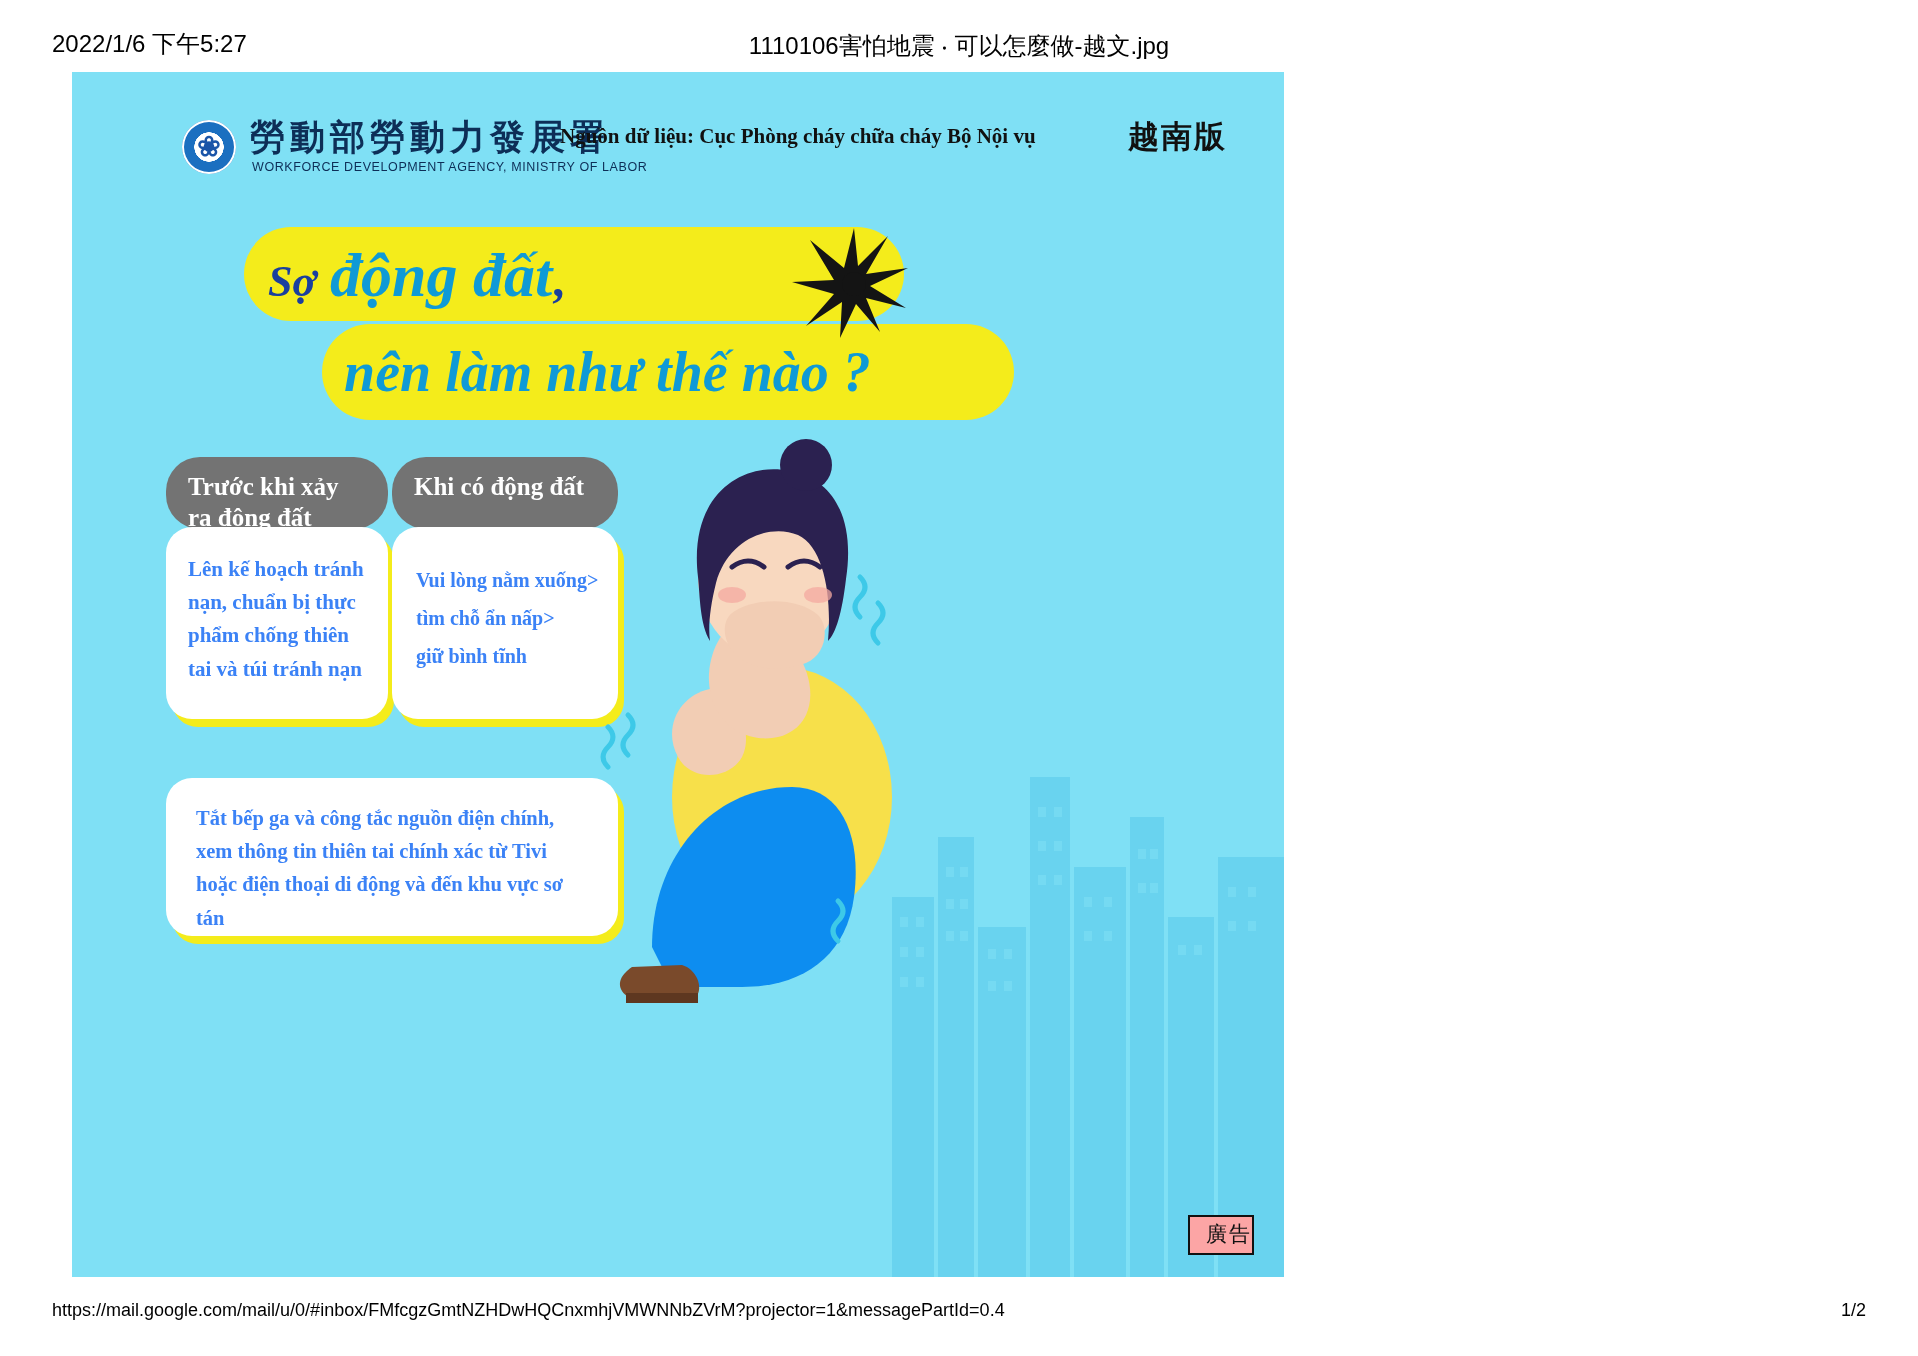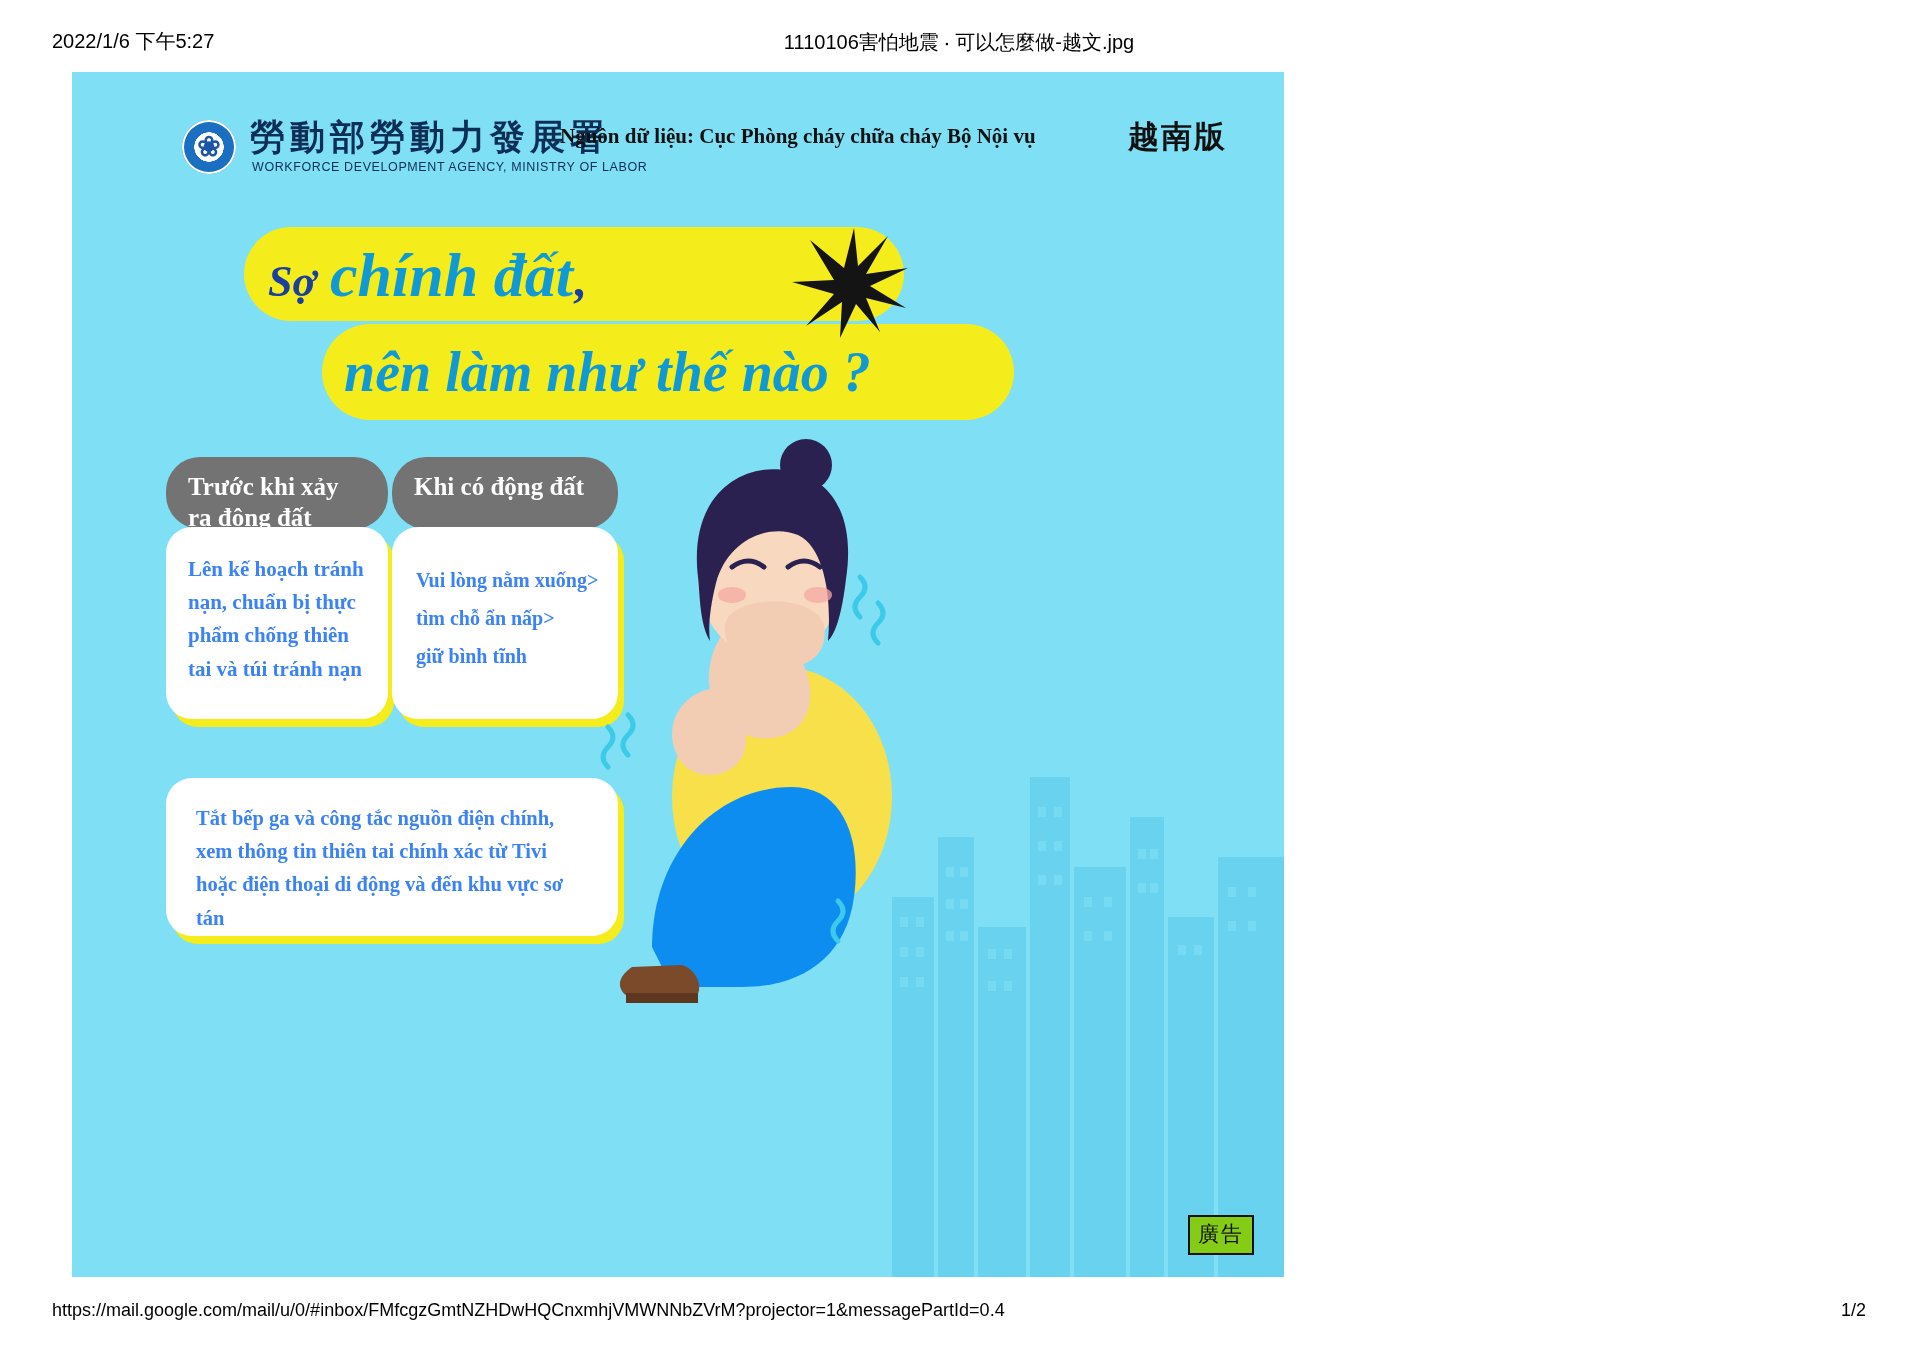--- a/index.html
+++ b/index.html
@@ -15,21 +15,21 @@
     overflow: hidden;
   }
 
   
   .print-header {
     position: absolute;
     top: 28px;
     left: 0;
     width: 1918px;
     height: 30px;
-    font-size: 20px;
+    font-size: 24px;
     color: #000;
   }
   .print-header .ph-date {
     position: absolute;
     left: 52px;
     top: 0;
   }
   .print-header .ph-title {
     position: absolute;
     left: 0;
@@ -258,25 +258,25 @@
     height: 610px;
   }
 
   .ad-badge {
     position: absolute;
     right: 30px;
     bottom: 22px;
     width: 62px;
     height: 36px;
     border: 2px solid #111;
-    background: #84cc16;
+    background: #fca5a5;
     color: #111;
     font-size: 21px;
     font-family: "DejaVu Sans", sans-serif;
-    text-align: center;
+    text-align: right;
     line-height: 34px;
     letter-spacing: 2px;
   }
 </style>
 </head>
 <body>
 
 <div class="print-header">
   <span class="ph-date">2022/1/6 下午5:27</span>
   <span class="ph-title">1110106害怕地震 ‧ 可以怎麼做-越文.jpg</span>
@@ -341,21 +341,21 @@
     <div class="logo-zh">勞動部勞動力發展署</div>
     <div class="logo-en">WORKFORCE  DEVELOPMENT AGENCY, MINISTRY OF LABOR</div>
     <div class="source-line">Nguồn dữ liệu: Cục Phòng cháy chữa cháy Bộ Nội vụ</div>
     <div class="edition-tag">越南版</div>
   </div>
 
   <div class="title-banner-1"></div>
   <div class="title-banner-2"></div>
 
   <div class="title-line-1">
-    <span class="t-small">Sợ</span><span class="t-big">chính đất</span><span class="t-comma">,</span>
+    <span class="t-small">Sợ</span><span class="t-big">động đất</span><span class="t-comma">,</span>
   </div>
 
   <svg class="crack" viewBox="0 0 140 120">
     <path d="M70 6 L60 46 L26 18 L50 58 L8 60 L50 72 L22 104 L58 80 L56 116 L72 82 L96 110 L82 76 L122 86 L86 64 L124 46 L82 52 L104 14 L74 44 Z" fill="#141414"></path>
     <circle cx="70" cy="62" r="12" fill="#141414"></circle>
   </svg>
 
   <div class="title-line-2">nên làm như thế nào ?</div>
 
   <div class="tab" id="tab1">Trước khi xảy ra động đất</div>

